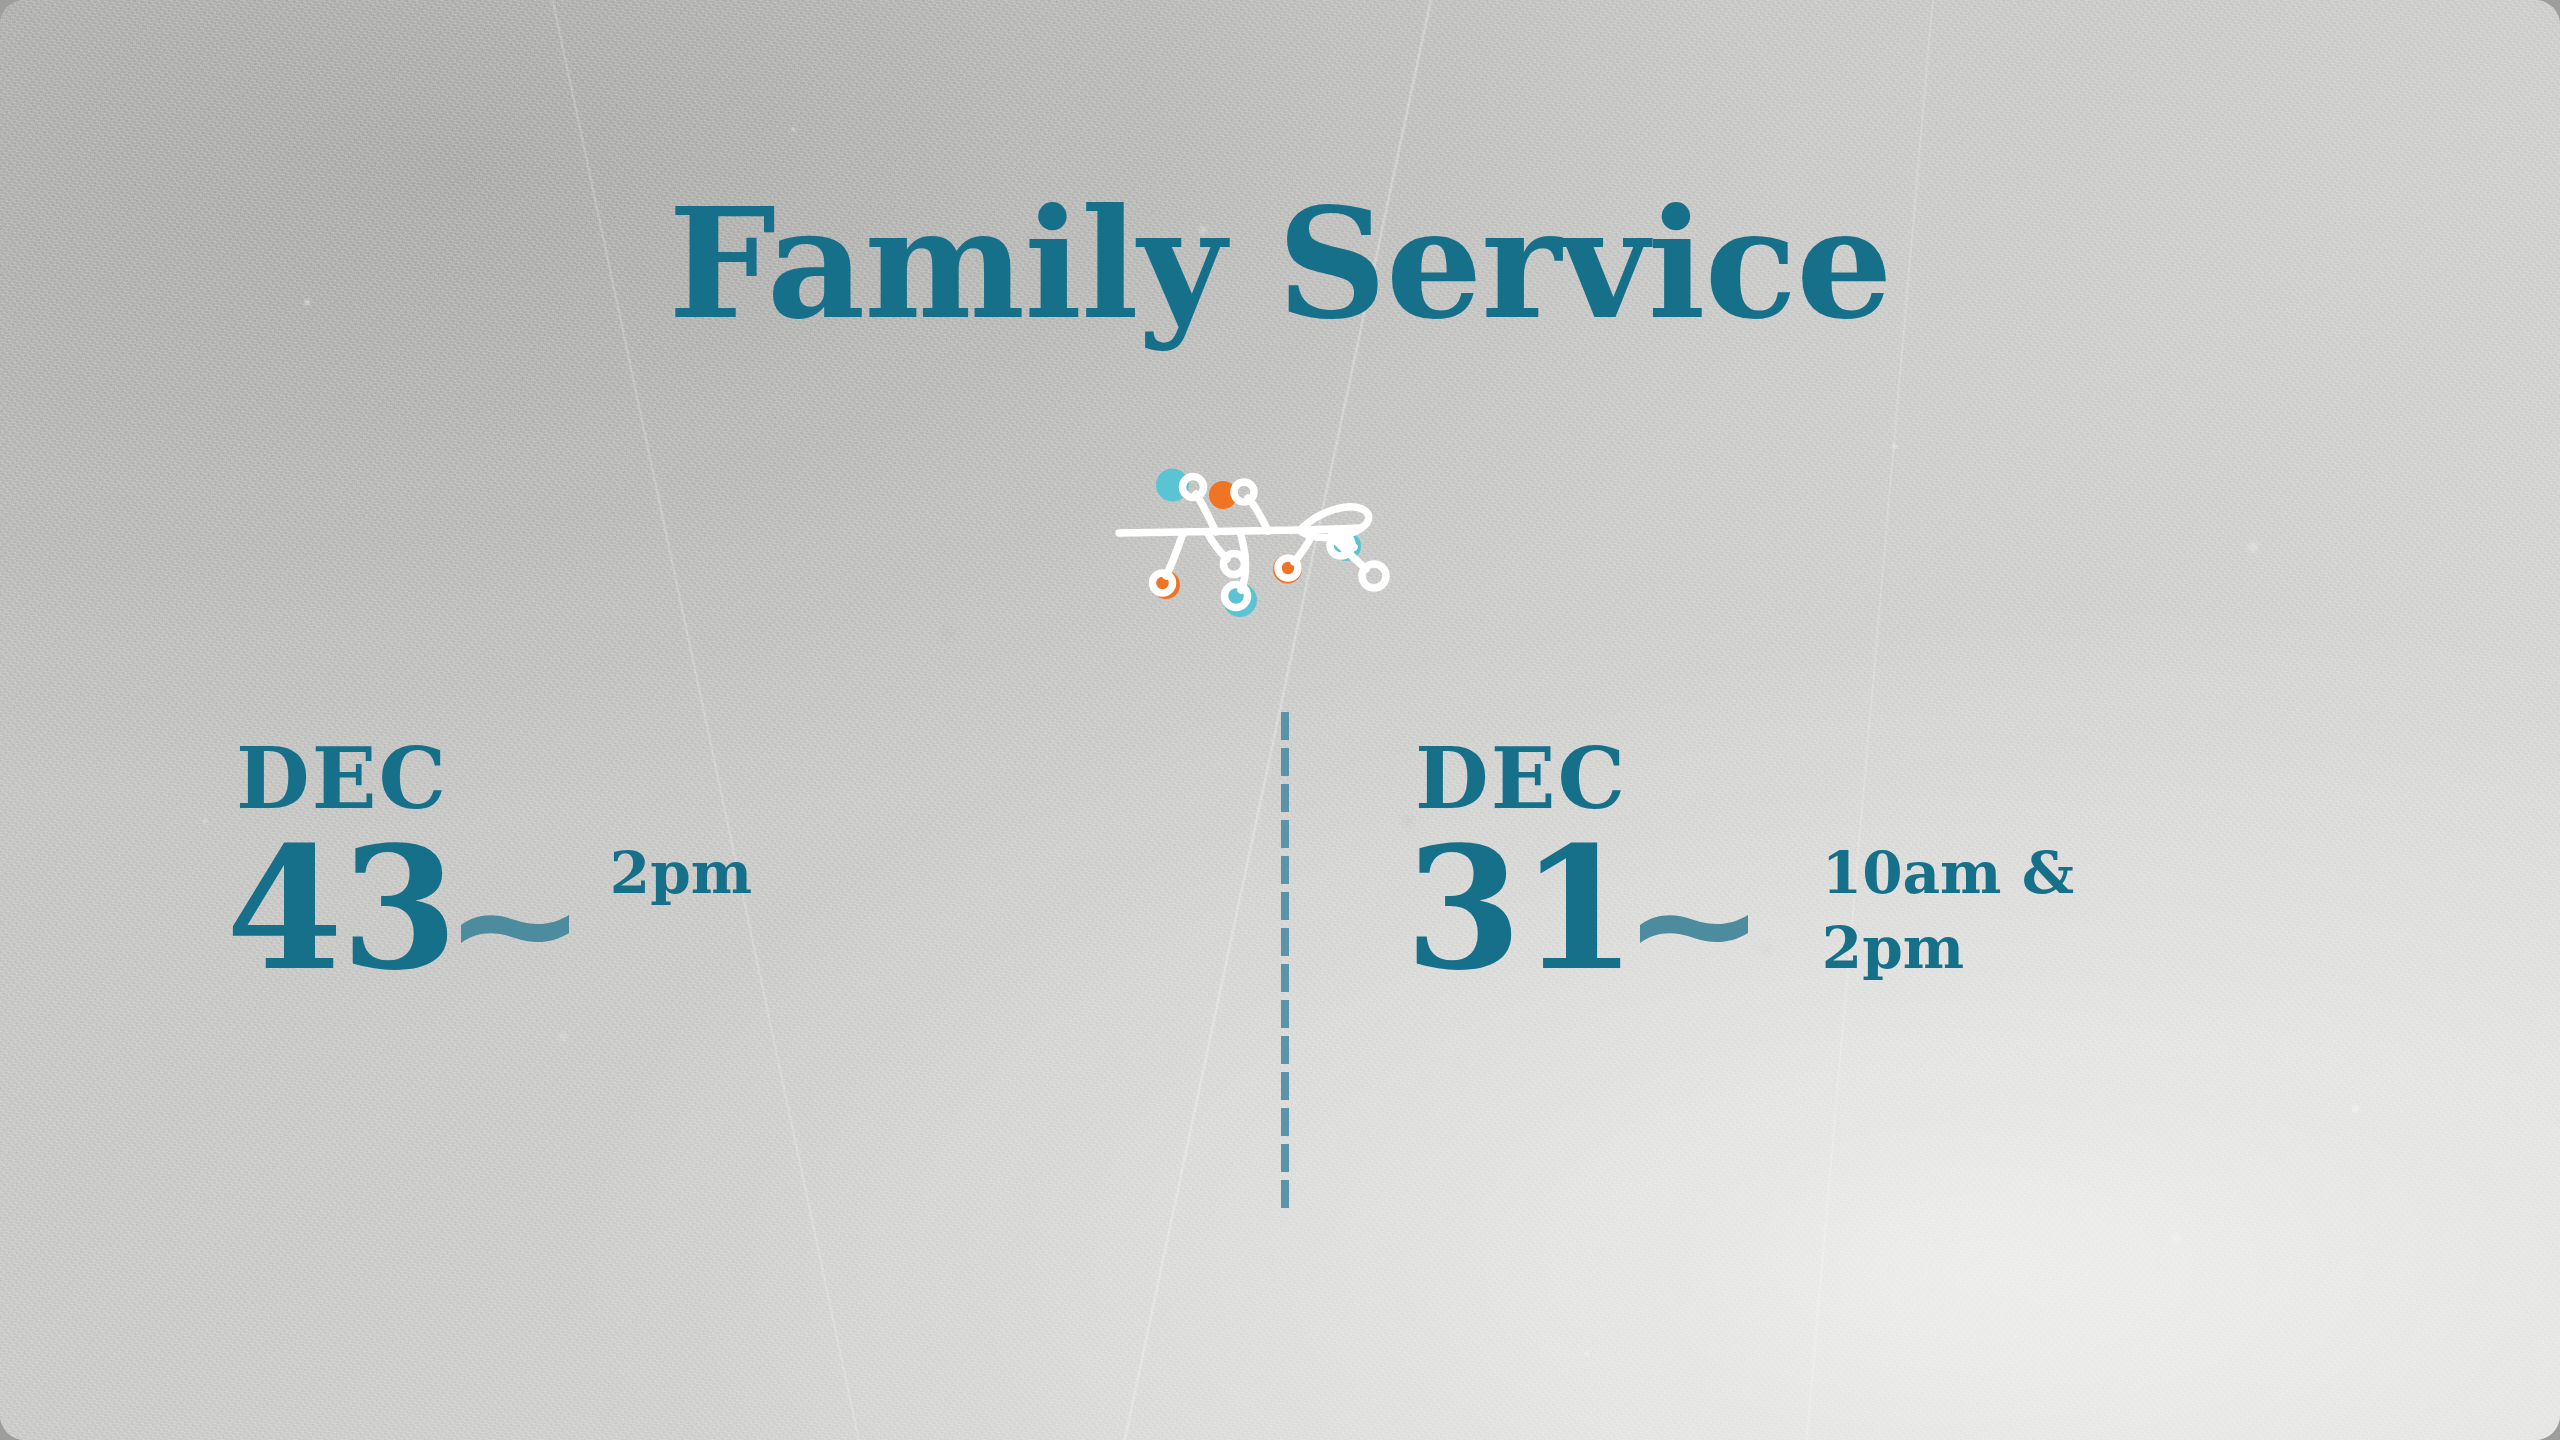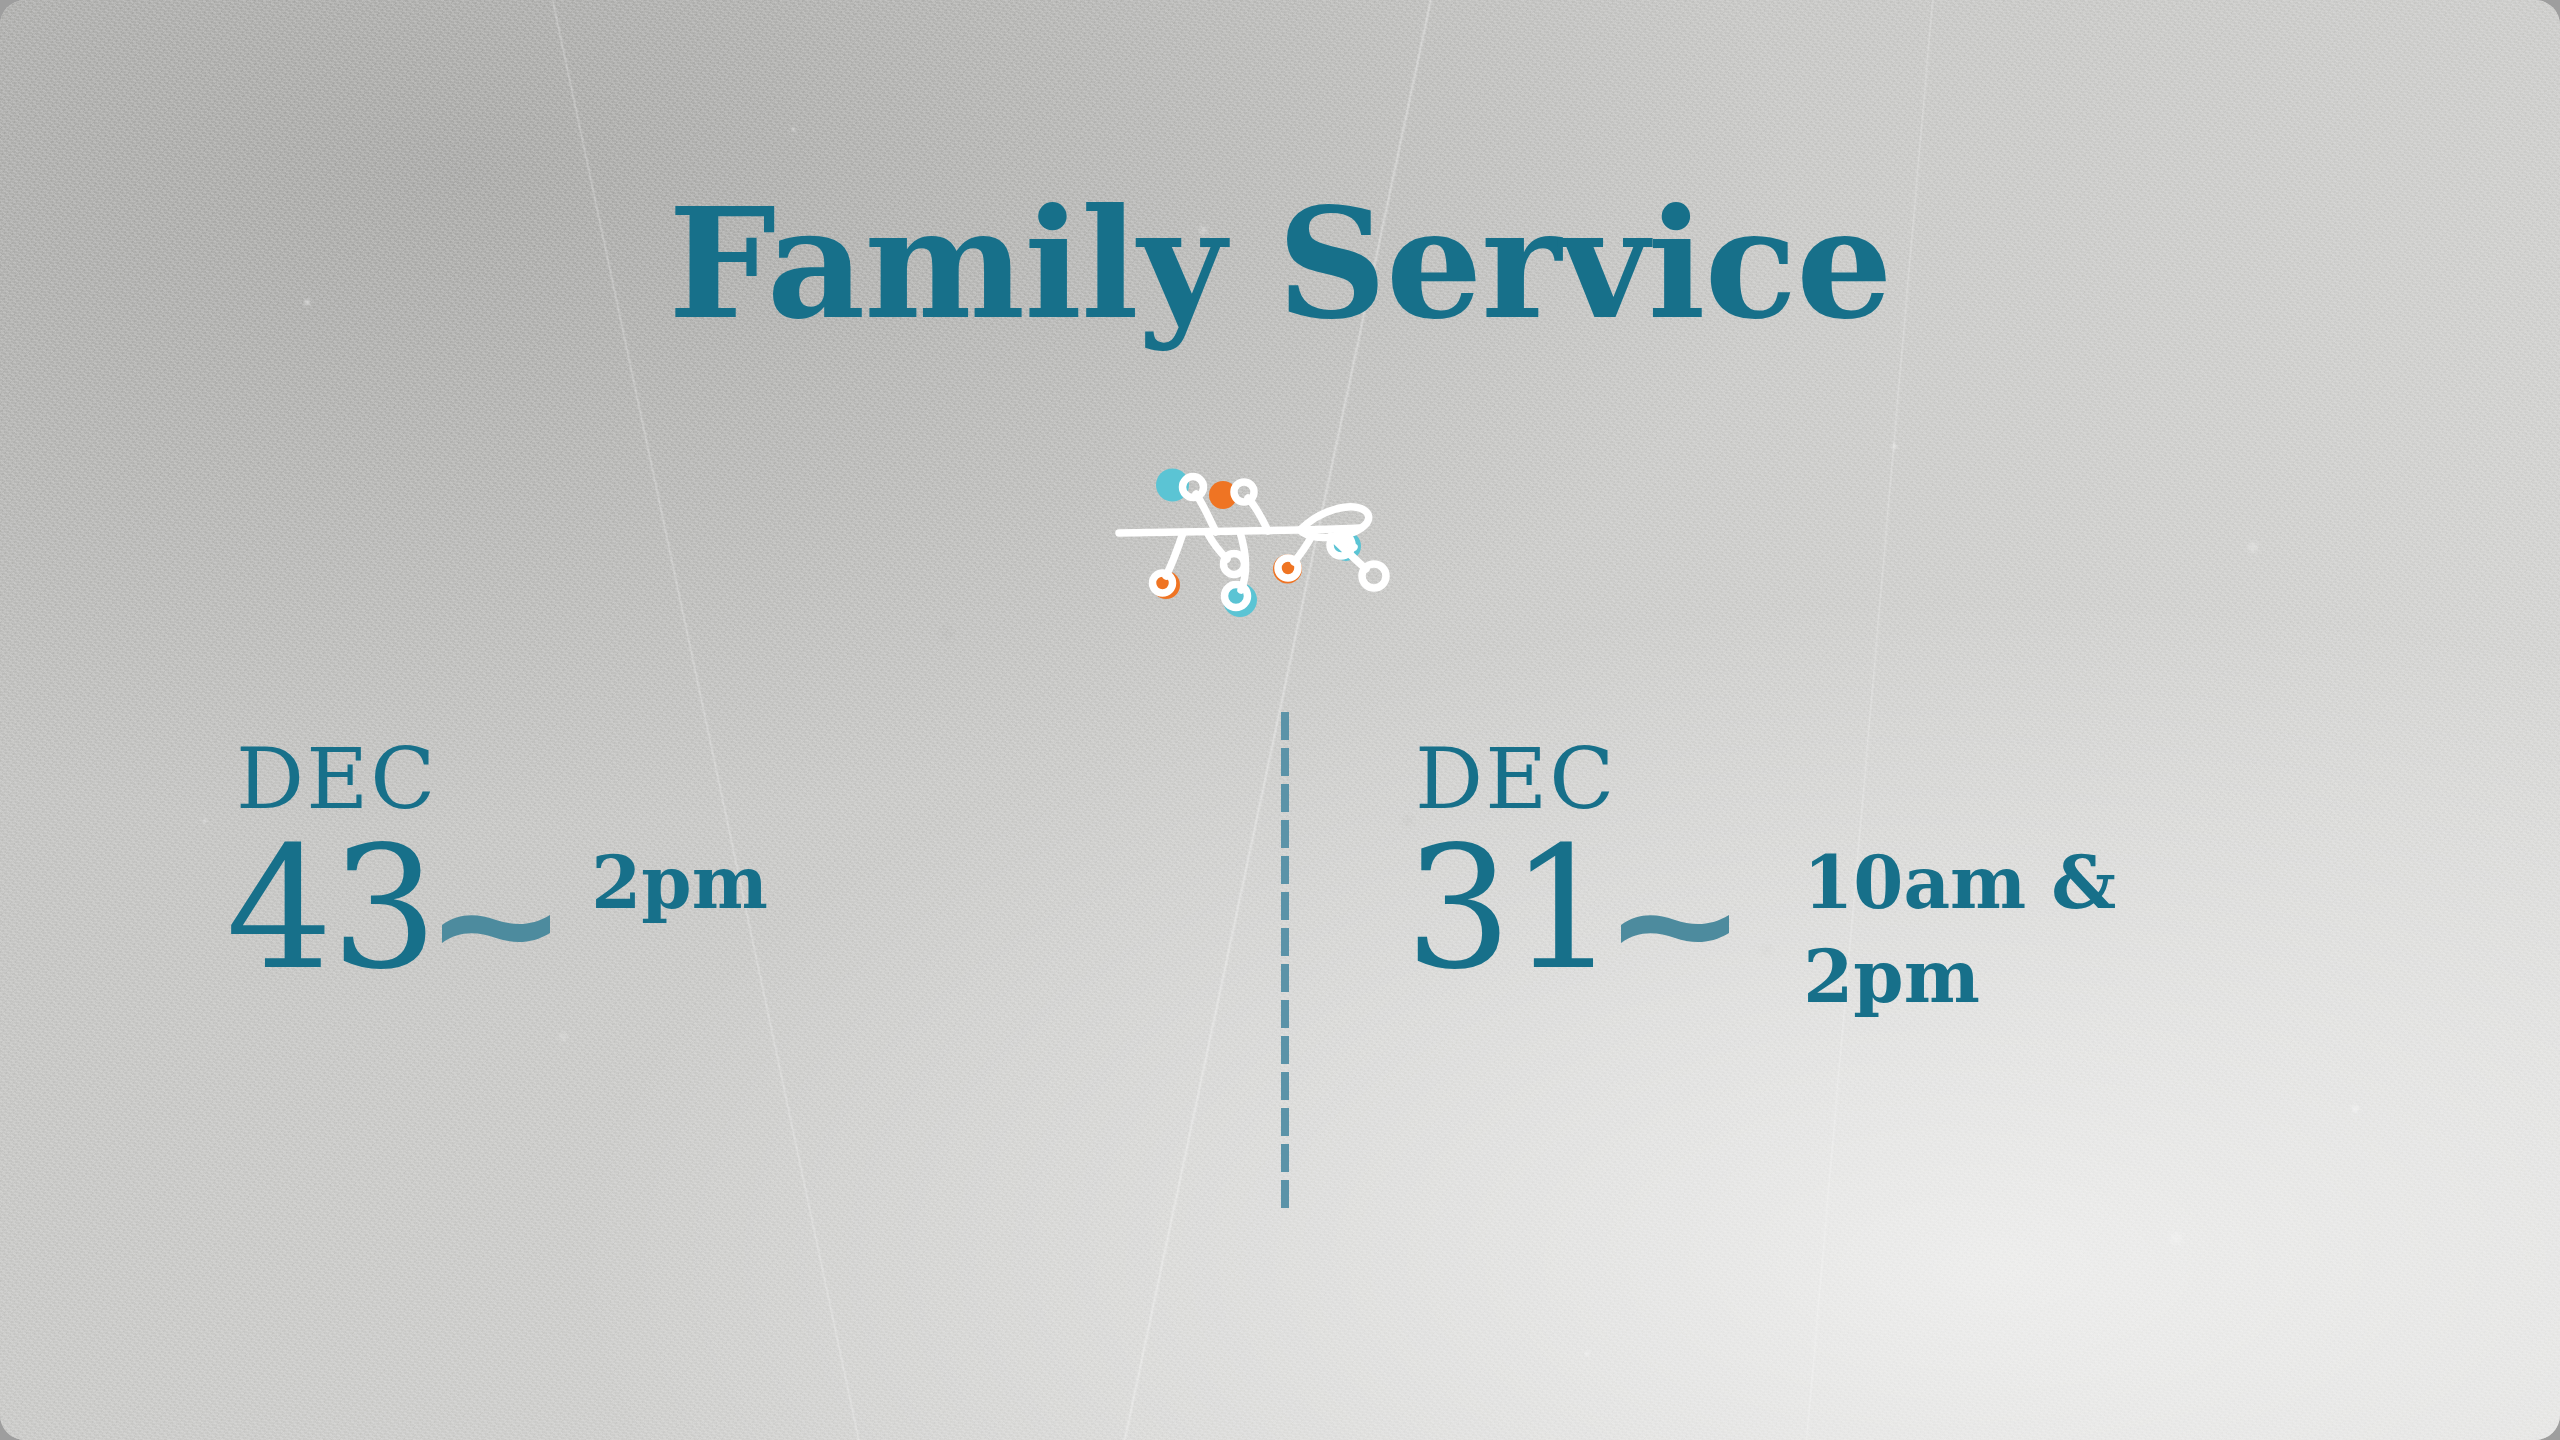--- a/index.html
+++ b/index.html
@@ -116,21 +116,21 @@
     box-sizing: border-box;
   }
   .half-left  { padding-left: 226px; }
   .half-right { padding-left: 125px; }
 
   .date-block {
     color: #17708a;
     line-height: 1;
     text-align: left;
     font-family: "DejaVu Serif", "Liberation Serif", serif;
-    font-weight: 400;
+    font-weight: 700;
   }
   .date-month {
     font-size: 85px;
     letter-spacing: 2px;
     padding-left: 10px;
     display: block;
   }
   .date-day {
     font-size: 168px;
     letter-spacing: -2px;
@@ -146,21 +146,21 @@
     align-items: center;
     justify-content: center;
     margin-top: 118px;
   }
   .wave-dash svg { display: block; overflow: visible; }
 
   .time-block {
     color: #17708a;
     font-family: "DejaVu Serif", "Liberation Serif", serif;
     font-weight: 700;
-    font-size: 72px;
+    font-size: 58px;
     line-height: 1.30;
     margin-top: 100px;
     white-space: nowrap;
   }
   .time-left  { margin-left: 36px; }
   .time-right { margin-left: 69px; text-align: left; }
   .time-right .l1 { display: block; }
   .time-right .l2 { display: block; }
 </style>
 </head>

